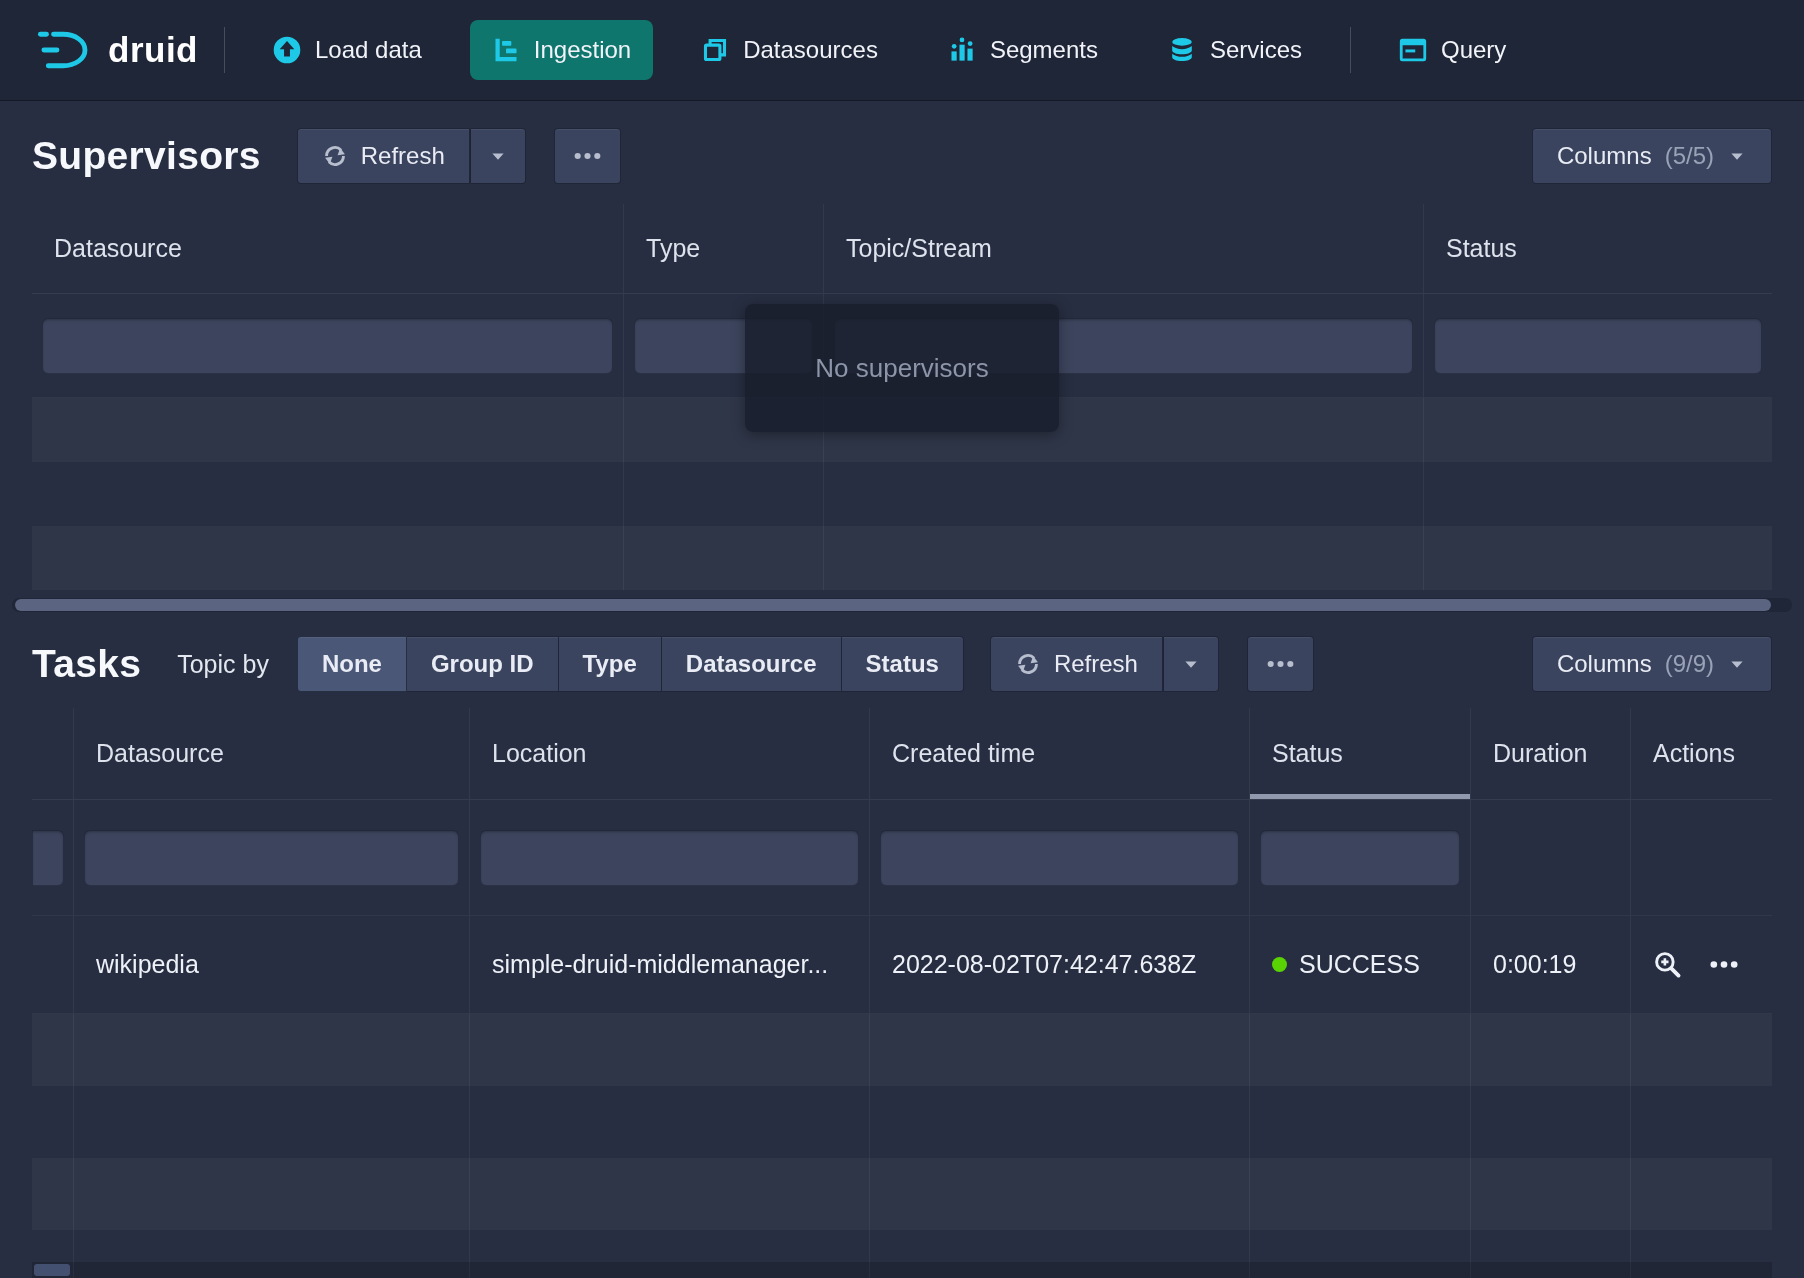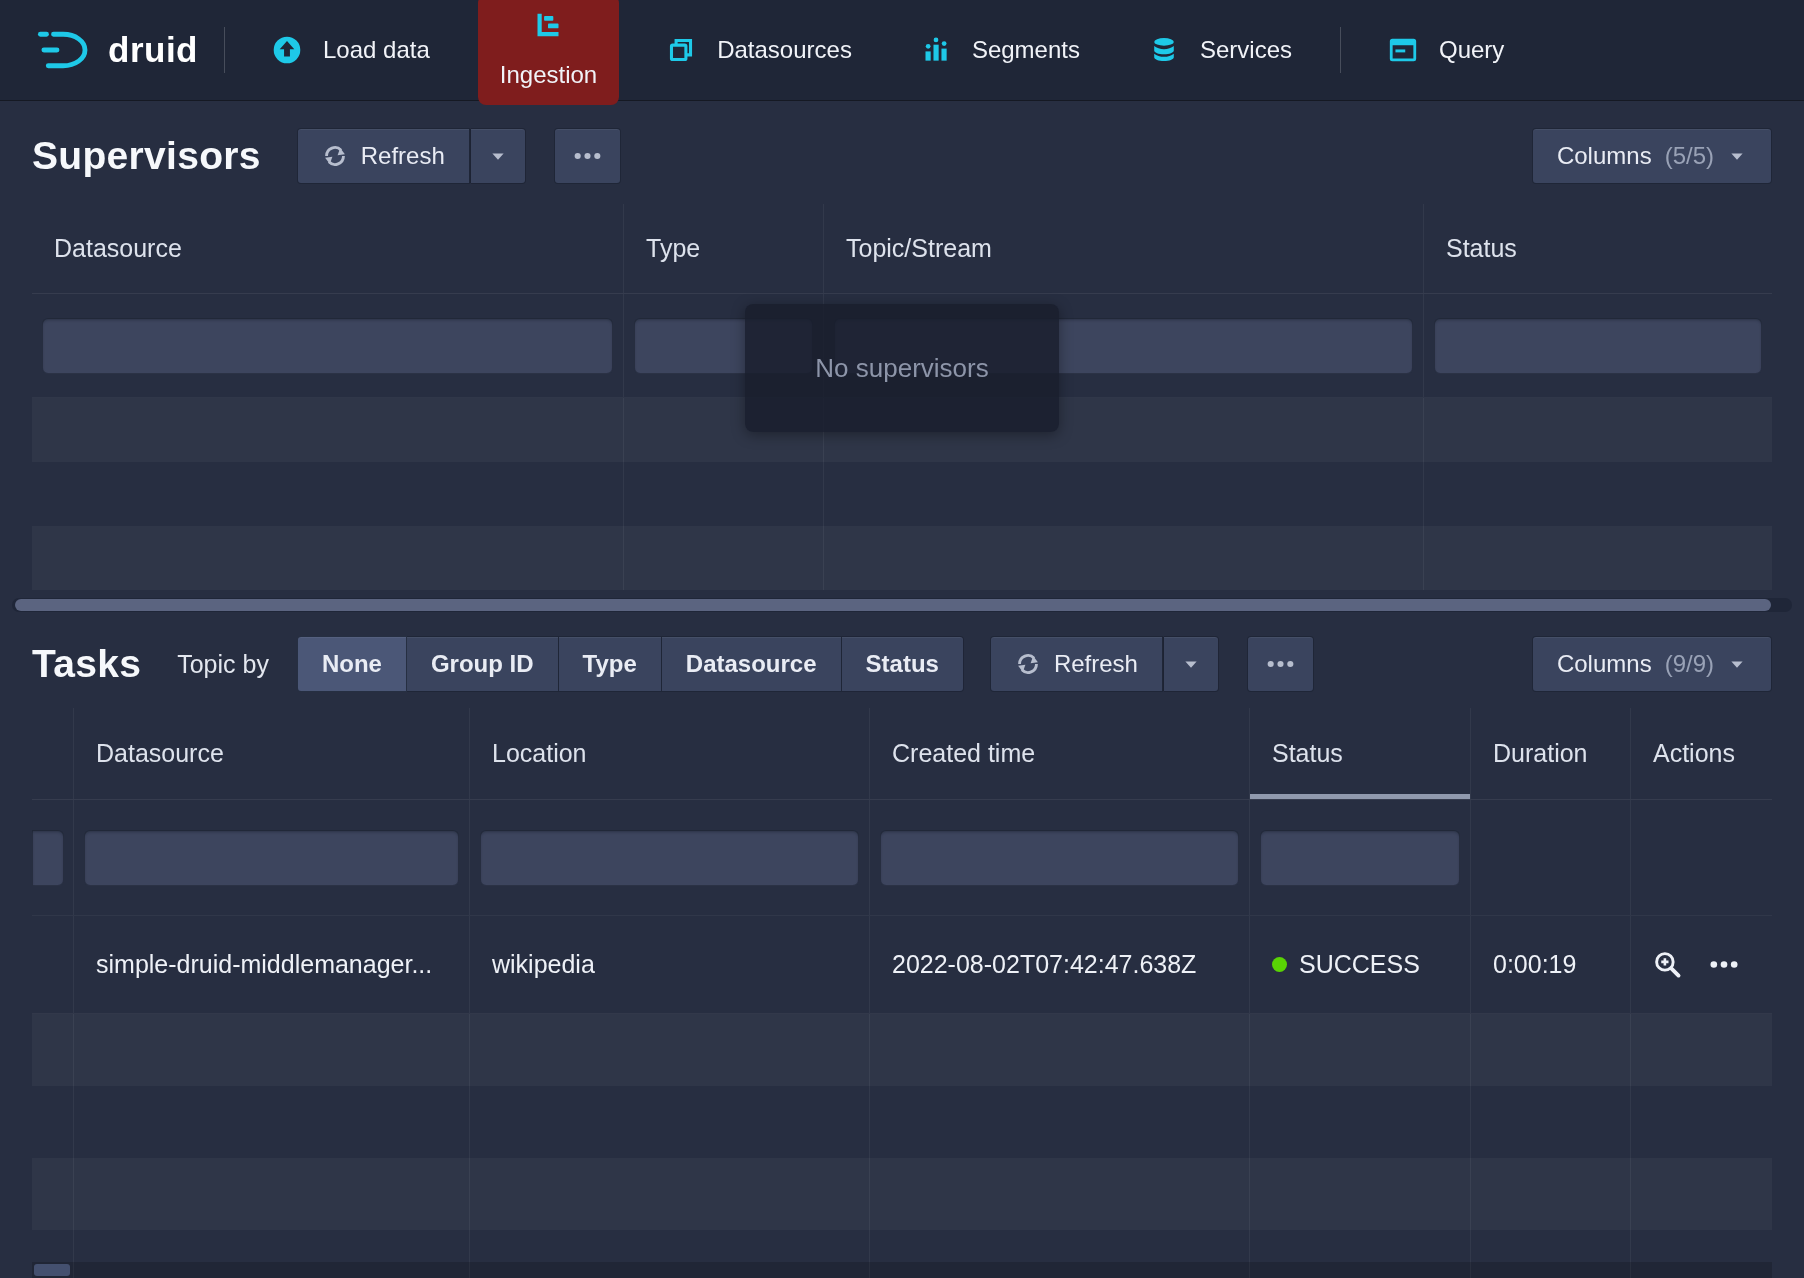--- a/index.html
+++ b/index.html
@@ -15,25 +15,25 @@
     height: 100px; background: #1f2637;
     display: flex; align-items: center;
     padding: 0 36px; gap: 26px;
     box-shadow: 0 1px 0 rgba(0,0,0,0.45);
   }
   .brand { display: flex; align-items: center; gap: 16px; cursor: pointer; }
   .logo-icon { color: var(--accent-cyan, #1ec9e8); display: flex; }
   .brand-text { font-size: 35px; font-weight: 600; color: #ffffff; letter-spacing: 0.5px; }
   .nav-sep { width: 1px; height: 46px; background: rgba(255,255,255,0.18); }
   .nav-item {
-    display: flex; align-items: center; gap: 22px;
+    display: flex; align-items: flex-start; gap: 14px;
     font-size: 24px; color: #f1f3f8;
     padding: 16px 22px; border-radius: 8px; cursor: pointer; white-space: nowrap;
   }
-  .nav-item.active { background: #7f1d1d; flex-direction: column; }
+  .nav-item.active { background: #0f766e; }
   .nav-icon { display: flex; color: var(--accent-cyan, #1ec9e8); }
 
   
   .view-controls {
     display: flex; align-items: center;
     padding: 28px 32px 20px; gap: 16px;
   }
   .view-controls.tasks-controls { padding: 16px 32px 16px; }
   .view-title { font-size: 39px; font-weight: 700; color: #f6f8fb; margin-right: 20px; letter-spacing: 0.3px; }
 
@@ -383,22 +383,22 @@
         </div>
       <div class="cell">
           <div class="filter-input"></div>
         </div>
       <div class="cell"></div>
       <div class="cell"></div>
     </div>
 
     <div class="t-row t-data task-cols">
       <div class="cell tight"></div>
+      <div class="cell">wikipedia</div>
       <div class="cell trunc">simple-druid-middlemanager...</div>
-      <div class="cell">wikipedia</div>
       <div class="cell">2022-08-02T07:42:47.638Z</div>
       <div class="cell">
         <span class="dot"></span>
         <span>SUCCESS</span>
       </div>
       <div class="cell">0:00:19</div>
       <div class="cell actions-cell">
         <span class="action-icon">
           <svg viewBox="0 0 20 20" width="29" height="29" fill="none" stroke="currentColor">
             <circle cx="8.2" cy="8.2" r="5.7" stroke-width="2"></circle>

